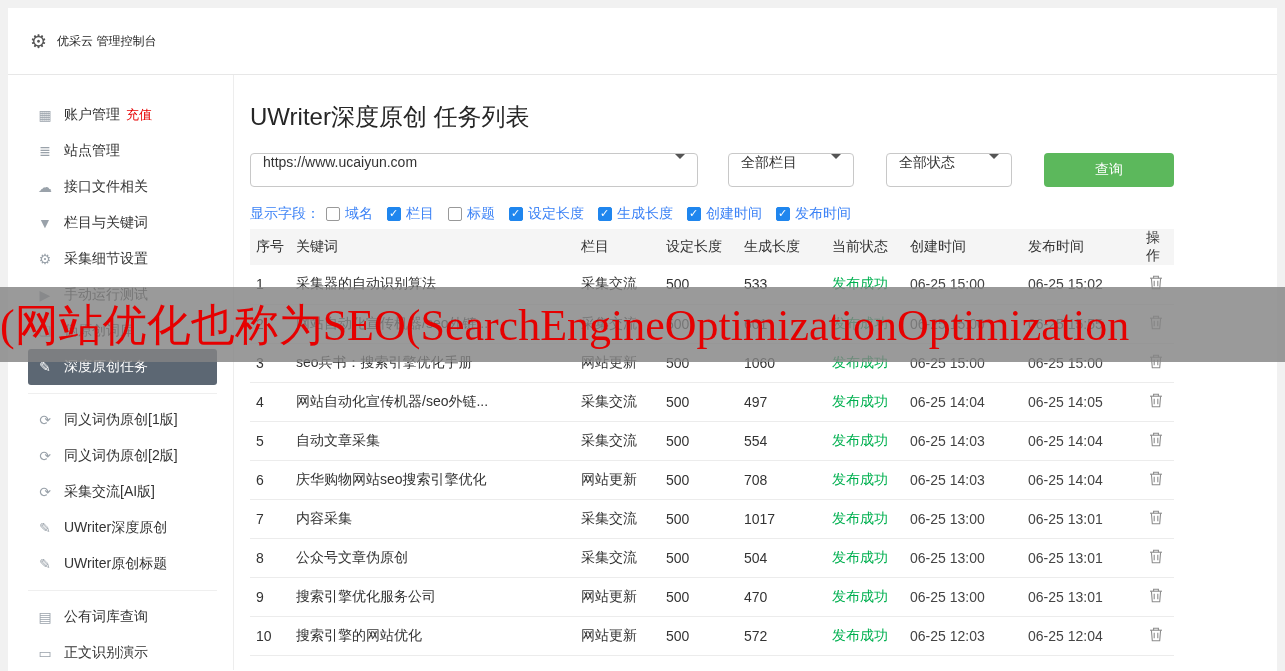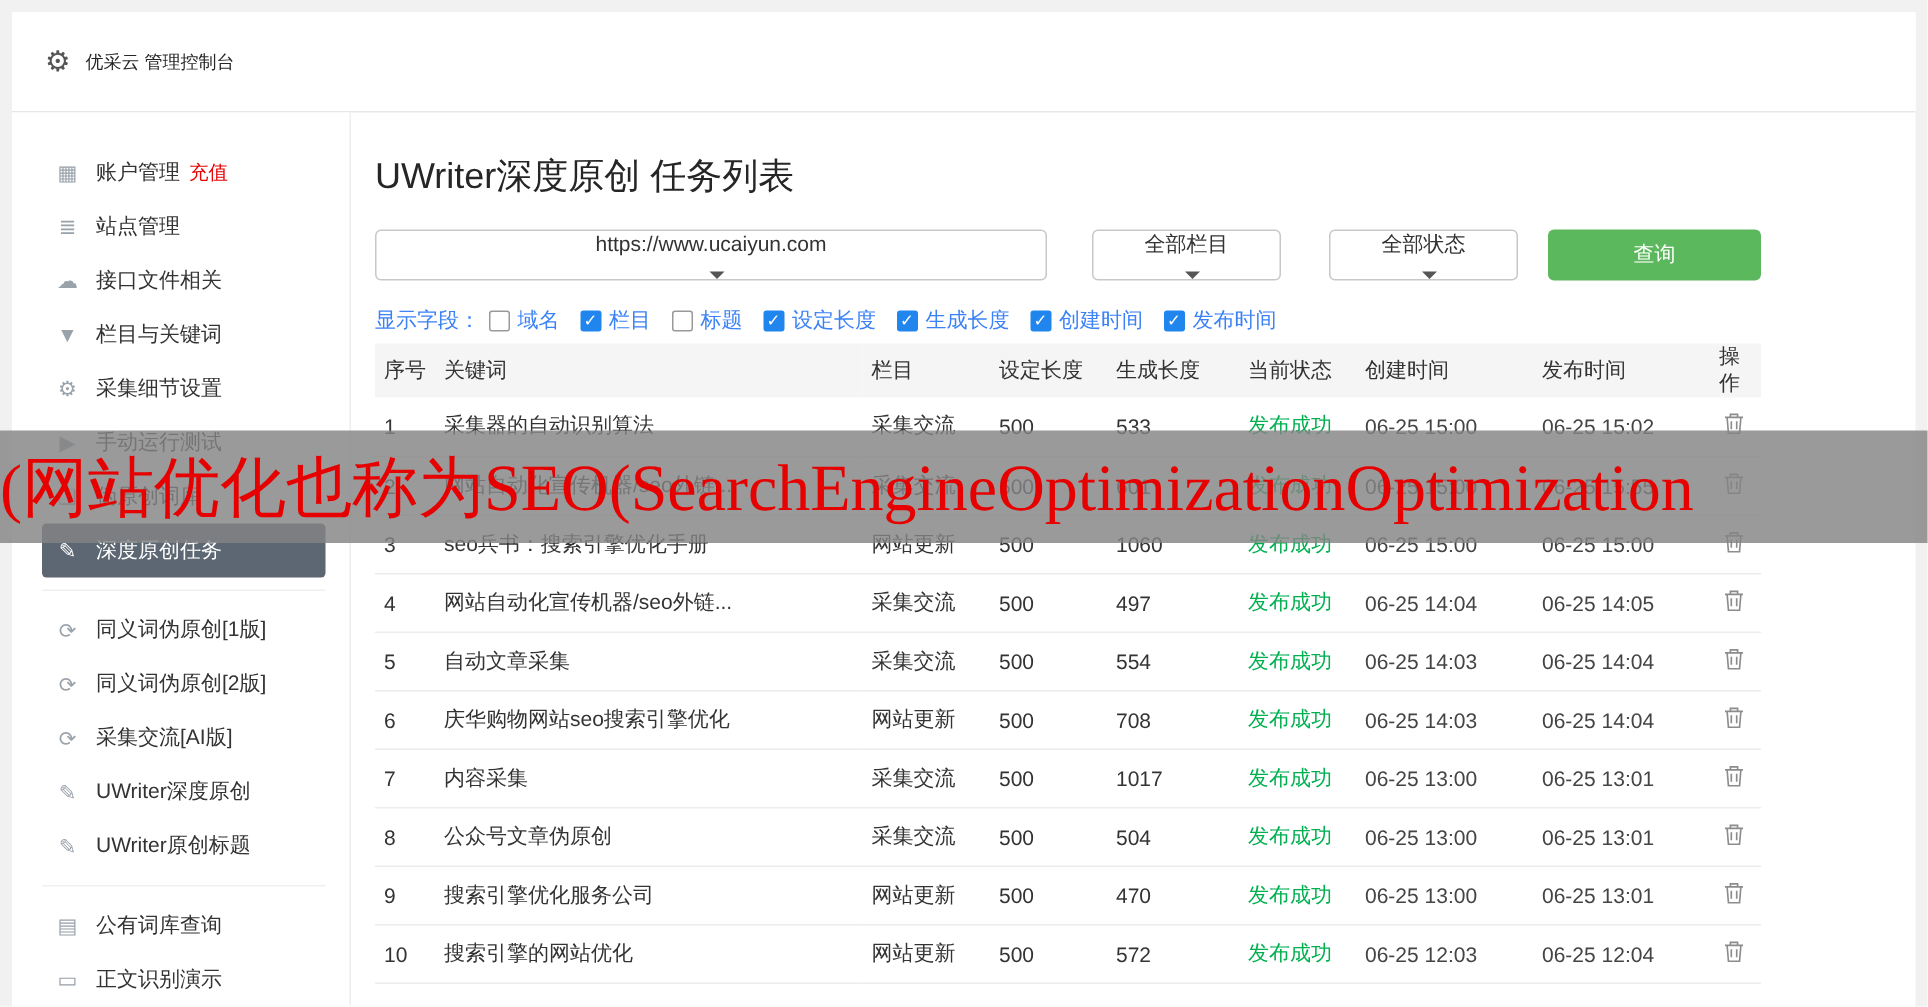--- a/index.html
+++ b/index.html
@@ -19,26 +19,26 @@
   .side-item { height:36px; display:flex; align-items:center; margin:0 16px 0 20px; padding:0 7px; border-radius:3px; cursor:pointer; }
   .side-icon { width:20px; font-size:14px; color:#9aa2aa; margin-right:9px; text-align:center; flex:none; }
   .side-label { font-size:14px; color:#333; white-space:nowrap; }
   .side-item.selected { background:#5c6773; }
   .side-item.selected .side-label, .side-item.selected .side-icon { color:#fff; }
   .badge { color:#e60000; font-size:13px; margin-left:6px; }
   .divider { border-top:1px solid #efefef; margin:8px 16px 8px 20px; }
   main { padding-left:16px; width:940px; }
   h1 { font-size:24px; font-weight:400; color:#262626; margin:26px 0 20px; }
   .filters { display:flex; align-items:center; width:924px; }
-  .select { height:34px; border:1px solid #c8c8c8; border-radius:4px; background:#fff; display:flex; align-items:center; justify-content:space-between; padding:0 12px; font-size:14px; color:#333; cursor:pointer;flex-direction:column; }
+  .select { height:34px; border:1px solid #c8c8c8; border-radius:4px; background:#fff; display:flex; justify-content:space-between; padding:0 12px; font-size:14px; color:#333; cursor:pointer; }
   .select.site { width:448px; margin-right:30px; }
   .select.col { width:126px; margin-right:32px; }
   .select.status { width:126px; }
   .chev { width:0; height:0; border-left:5px solid transparent; border-right:5px solid transparent; border-top:5px solid #555; margin-left:8px; flex:none; }
-  .query-btn { margin-left:auto; width:142px; height:34px; background:#5cb85c; color:#fff; border:none; border-radius:4px; font-size:14px; cursor:pointer; }
+  .query-btn { margin-left:auto; width:130px; height:34px; background:#5cb85c; color:#fff; border:none; border-radius:4px; font-size:14px; cursor:pointer; }
   .fields-row { display:flex; align-items:flex-start; margin:18px 0 5px; font-size:14px; color:#3b82f6; }
   .fields-label { margin-right:6px; }
   .field { display:inline-flex; align-items:center; margin-right:14px; cursor:pointer; }
   .cb { width:14px; height:14px; border:1px solid #999; border-radius:2px; background:#fff; margin-right:5px; position:relative; flex:none; }
   .cb.checked { background:#2086ee; border-color:#2086ee; }
   .cb.checked::after { content:"✓"; position:absolute; left:1px; top:-1px; color:#fff; font-size:11px; font-weight:bold; }
   table { width:924px; border-collapse:collapse; table-layout:fixed; }
   thead th { background:#f5f5f5; height:34px; font-size:14px; font-weight:400; color:#333; text-align:left; padding:0 4px 0 6px; }
   tbody td { height:39px; border-bottom:1px solid #ececec; font-size:14px; color:#333; padding:0 4px 0 6px; white-space:nowrap; overflow:hidden; text-overflow:ellipsis; }
   tbody td.time { color:#444; }

